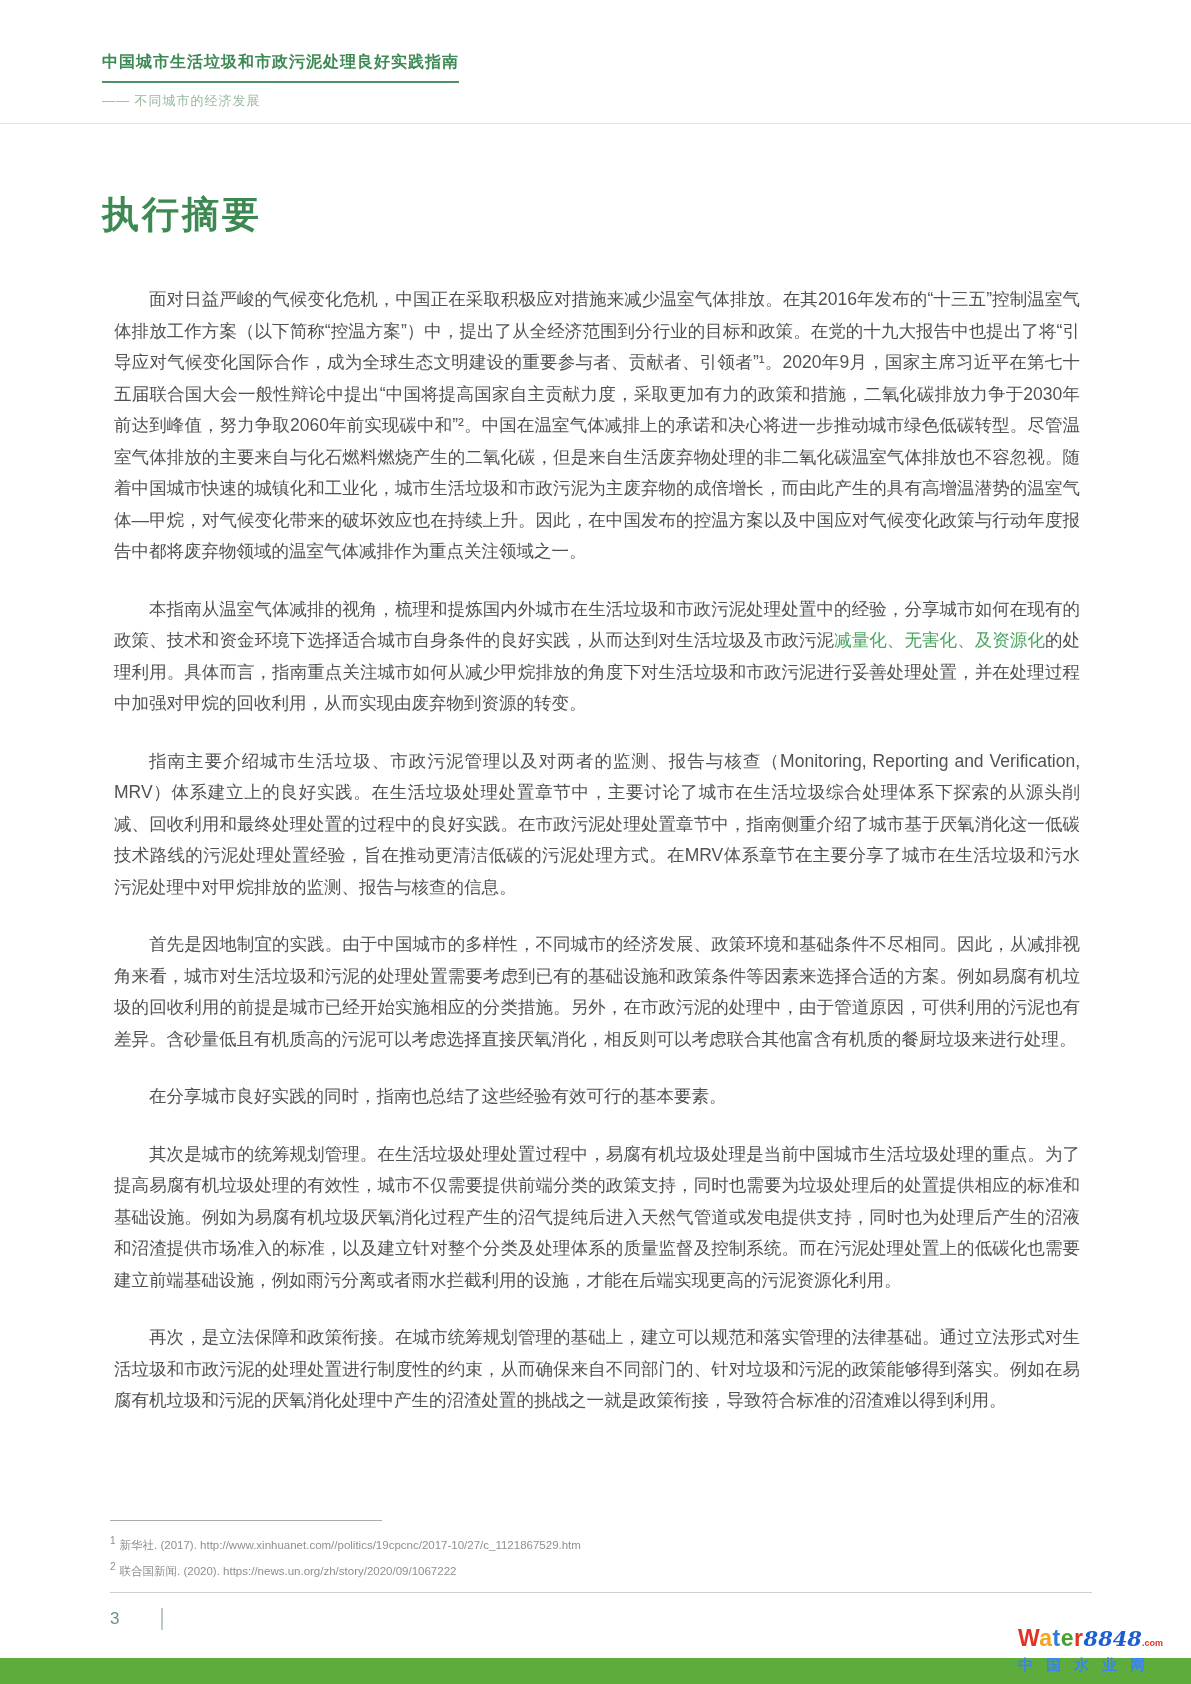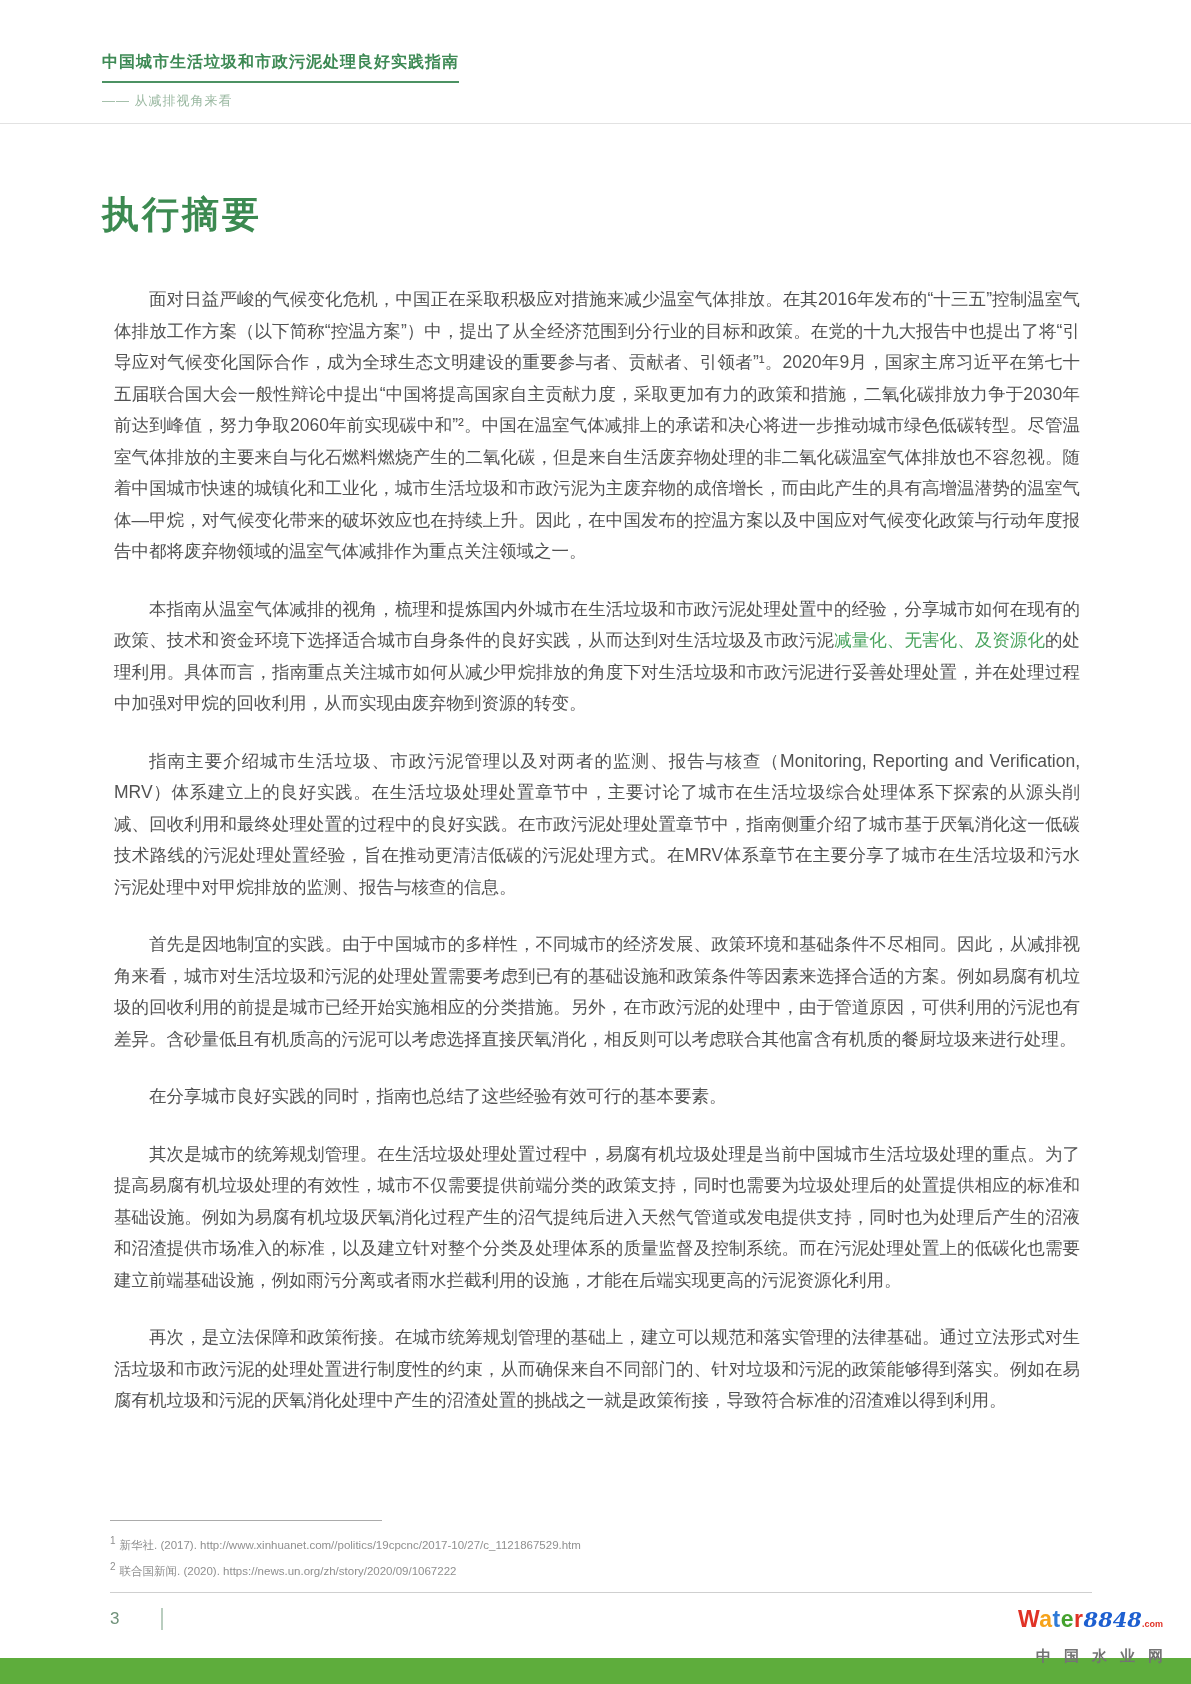--- a/index.html
+++ b/index.html
@@ -56,47 +56,47 @@
   .fn-rule { width: 272px; border-top: 1px solid #ababab; margin-bottom: 9px; }
   .fn-row { font-size: 11.5px; color: #8f8f8f; line-height: 21px; }
   .fn-marker { vertical-align: super; font-size: 10px; margin-right: 4px; }
   .bottom-rule { margin-top: 10px; border-top: 1px solid #cfcfcf; }
   .page-no-row { margin-top: 15px; display: flex; align-items: center; }
   .page-no { font-size: 17px; color: #6f9179; }
   .page-no-bar { width: 2px; height: 22px; background: #b9cdbf; margin-left: 42px; }
 
   
   .green-bar { position: absolute; left: 0; right: 0; bottom: 0; height: 26px; background: #5ead3c; }
-  .logo { position: absolute; right: 28px; bottom: 18px; text-align: right; z-index: 2; line-height: 1; }
+  .logo { position: absolute; right: 28px; bottom: 9px; z-index: 2; line-height: 1; }
   .logo-line1 { white-space: nowrap; }
   .logo-word { font-weight: bold; font-size: 23px; letter-spacing: 0.5px; }
   .logo-num {
     font-style: italic; font-weight: bold;
     font-size: 21px; color: #1d5fd0;
     font-family: "DejaVu Serif", "Liberation Serif", serif;
   }
   .logo-tld { font-size: 9px; color: #e03226; font-weight: bold; }
   .logo-tag {
-    margin-top: 15px;
+    margin-top: 5px;
     font-size: 15px; font-weight: bold;
-    color: #737373;
+    color: #3b82f6;
     letter-spacing: 13px;
     margin-right: -13px;
     line-height: 20px;
     white-space: nowrap;
   }
 </style>
 </head>
 <body>
 
 <div class="page">
 
   <div class="header">
     <div class="doc-title">中国城市生活垃圾和市政污泥处理良好实践指南</div>
-    <div class="doc-subtitle">—— 从减排视角来看</div>
+    <div class="doc-subtitle">—— 不同城市的经济发展</div>
   </div>
   <div class="top-rule"></div>
 
   <div class="content">
     <div class="page-title">执行摘要</div>
 
     <p>面对日益严峻的气候变化危机，中国正在采取积极应对措施来减少温室气体排放。在其2016年发布的“十三五”控制温室气体排放工作方案（以下简称“控温方案”）中，提出了从全经济范围到分行业的目标和政策。在党的十九大报告中也提出了将“引导应对气候变化国际合作，成为全球生态文明建设的重要参与者、贡献者、引领者”¹。2020年9月，国家主席习近平在第七十五届联合国大会一般性辩论中提出“中国将提高国家自主贡献力度，采取更加有力的政策和措施，二氧化碳排放力争于2030年前达到峰值，努力争取2060年前实现碳中和”²。中国在温室气体减排上的承诺和决心将进一步推动城市绿色低碳转型。尽管温室气体排放的主要来自与化石燃料燃烧产生的二氧化碳，但是来自生活废弃物处理的非二氧化碳温室气体排放也不容忽视。随着中国城市快速的城镇化和工业化，城市生活垃圾和市政污泥为主废弃物的成倍增长，而由此产生的具有高增温潜势的温室气体—甲烷，对气候变化带来的破坏效应也在持续上升。因此，在中国发布的控温方案以及中国应对气候变化政策与行动年度报告中都将废弃物领域的温室气体减排作为重点关注领域之一。</p>
 
     <p><span>本指南从温室气体减排的视角，梳理和提炼国内外城市在生活垃圾和市政污泥处理处置中的经验，分享城市如何在现有的政策、技术和资金环境下选择适合城市自身条件的良好实践，从而达到对生活垃圾及市政污泥</span><span class="highlight">减量化、无害化、及资源化</span><span>的处理利用。具体而言，指南重点关注城市如何从减少甲烷排放的角度下对生活垃圾和市政污泥进行妥善处理处置，并在处理过程中加强对甲烷的回收利用，从而实现由废弃物到资源的转变。</span></p>
 

